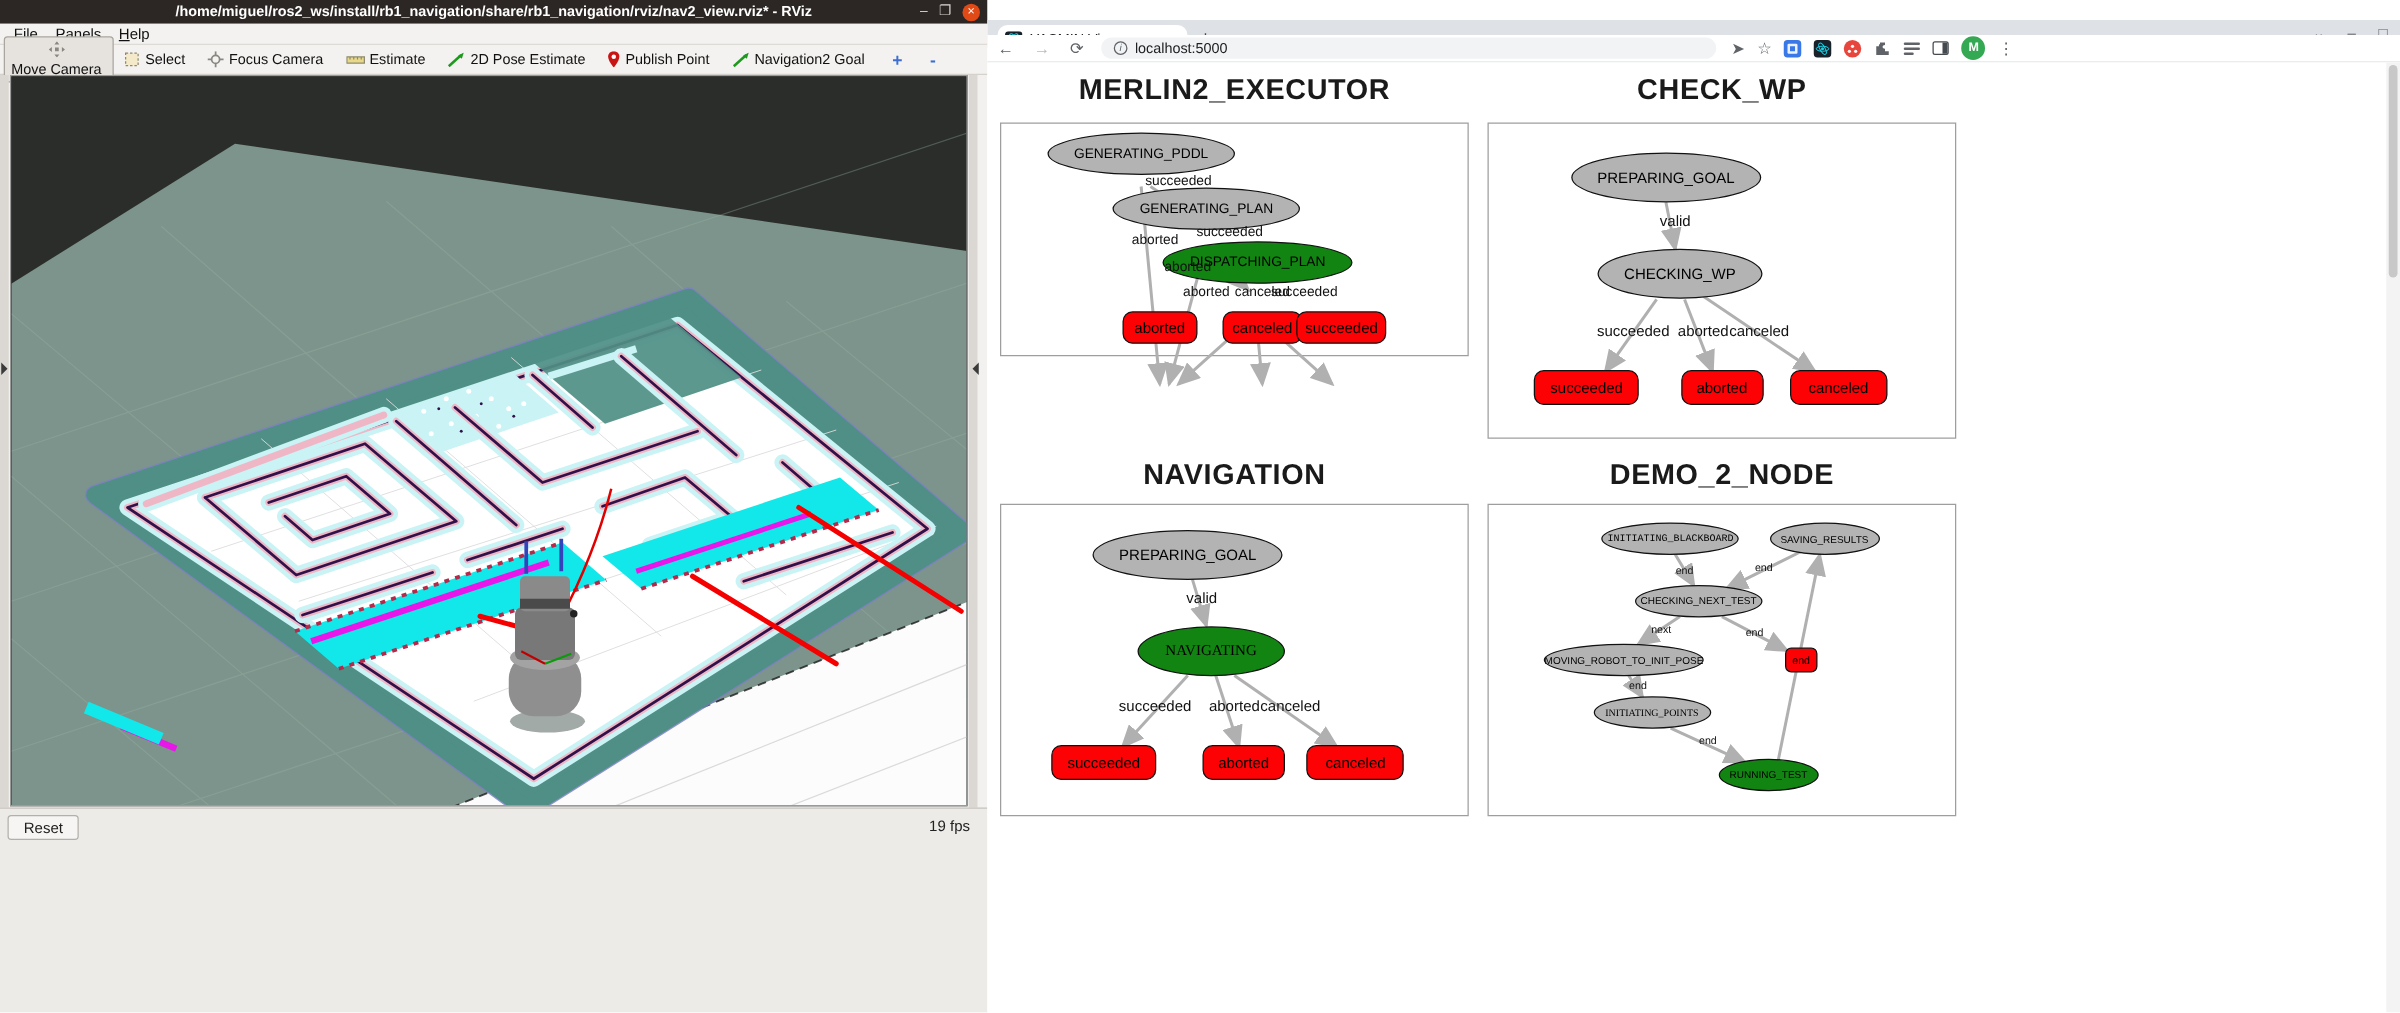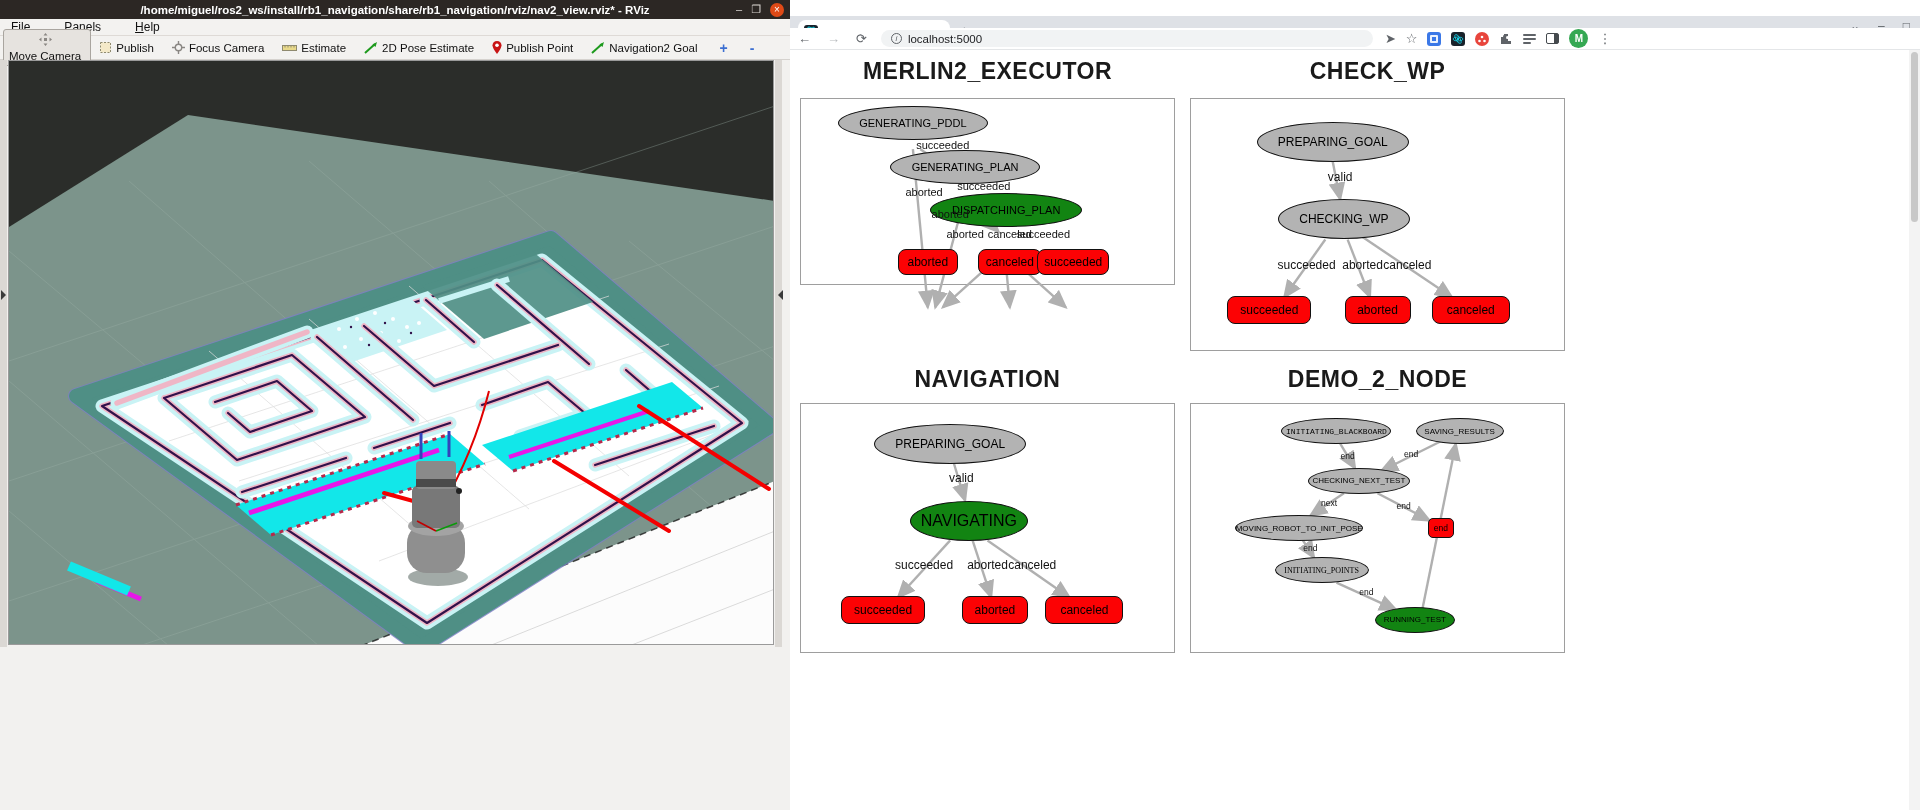--- a/index.html
+++ b/index.html
@@ -6,21 +6,21 @@
   html,body { width:1920px; height:810px; overflow:hidden; font-family:"Liberation Sans", sans-serif; }
   #root { position:relative; width:1920px; height:810px; background:#ffffff; }
 
   
   #rviz { position:absolute; left:0; top:0; width:790px; height:810px; background:#f2f1ef; }
   #rviz-titlebar { position:absolute; left:0; top:0; width:790px; height:19px; background:var(--rviz-titlebar); display:flex; align-items:center; }
   #rviz-title { flex:1; text-align:center; color:#fff; font-weight:bold; font-size:11.5px; white-space:nowrap; overflow:hidden; }
   .tb-btns { display:flex; align-items:center; gap:9px; padding:0 6px; }
   .tb-btn { color:#d8d4d0; font-size:11px; line-height:11px; }
   .tb-close { width:14px; height:14px; border-radius:50%; background:var(--close-orange); color:#fff; font-size:10px; line-height:14px; text-align:center; }
-  #rviz-menubar { position:absolute; left:0; top:19px; width:790px; height:17px; background:#f3f2f0; border-bottom:1px solid #dedad6; display:flex; align-items:center; gap:20px; padding-left:4px; }
+  #rviz-menubar { position:absolute; left:0; top:19px; width:790px; height:17px; background:#f3f2f0; border-bottom:1px solid #dedad6; display:flex; align-items:center; gap:0; padding-left:4px; }
   .menu-item { font-size:12px; color:#111; padding:1px 7px; }
   #rviz-toolbar { position:absolute; left:0; top:36px; width:790px; height:24px; background:#f3f2f0; border-bottom:1px solid #d5d2ce; display:flex; align-items:center; gap:2px; padding-left:3px; }
   .tool-btn { display:flex; align-items:center; gap:4px; font-size:11.5px; color:#111; padding:3px 9px 3px 5px; border-radius:3px; border:1px solid transparent; }
   .tool-btn.active { background:#e6e3df; border:1px solid #a9a59f;flex-direction:column; }
   .tool-btn svg { display:block; }
   .zoom-btn { color:#3c6fd1; font-weight:bold; font-size:14px; padding:2px 10px; }
 
   #viewport { position:absolute; left:8px; top:60px; width:766px; height:585px; border:1px solid #9a9a9a; background:#2b2d2a; overflow:hidden; }
   .side-strip { position:absolute; top:60px; width:7px; height:587px; background:#dbd8d4; }
   .collapse-arrow { position:absolute; top:290px; width:0; height:0; }
@@ -105,21 +105,21 @@
         <svg width="13" height="13" viewBox="0 0 13 13">
             <path d="M6.5 0L8.5 2.5H4.5zM6.5 13L4.5 10.5h4zM0 6.5L2.5 4.5v4zM13 6.5L10.5 8.5v-4z" fill="#8a8783"></path>
             <rect x="5" y="5" width="3" height="3" fill="#8a8783"></rect>
           </svg>
         <span>Move Camera</span>
       </span>
       <span class="tool-btn">
         <svg width="13" height="13" viewBox="0 0 13 13">
             <rect x="1.5" y="1.5" width="10" height="10" fill="#f4e9c8" stroke="#8f8a6f" stroke-dasharray="2 1.5"></rect>
           </svg>
-        <span>Publish</span>
+        <span>Select</span>
       </span>
       <span class="tool-btn">
         <svg width="13" height="13" viewBox="0 0 13 13">
             <circle cx="6.5" cy="6.5" r="3.2" fill="none" stroke="#8a8783" stroke-width="1.4"></circle>
             <path d="M6.5 0v3M6.5 10v3M0 6.5h3M10 6.5h3" stroke="#8a8783" stroke-width="1.4"></path>
           </svg>
         <span>Focus Camera</span>
       </span>
       <span class="tool-btn">
         <svg width="15" height="10" viewBox="0 0 15 10">
@@ -261,20 +261,24 @@
           <path d="M427,470 448,462" stroke="#0a9a0a" stroke-width="1.6"></path>
           <path d="M427,470 408,460" stroke="#c00000" stroke-width="1.6"></path>
         </g>
       </svg>
     </div>
     <div class="side-strip" id="strip-left"></div>
     <div class="side-strip" id="strip-right"></div>
     <div class="collapse-arrow" id="arrow-left"></div>
     <div class="collapse-arrow" id="arrow-right"></div>
 
+    <div id="rviz-bottom">
+      <span id="reset-btn">Reset</span>
+      <span id="fps">19 fps</span>
+    </div>
   </div>
 
   <div id="browser">
     <div id="tabstrip">
       <div id="tab">
         <svg width="14" height="14" viewBox="0 0 14 14">
           <rect x="0" y="0" width="14" height="14" rx="3" fill="#19222b"></rect>
           <circle cx="7" cy="7" r="1.4" fill="#19d3e8"></circle>
           <ellipse cx="7" cy="7" rx="5.5" ry="2.2" fill="none" stroke="#19d3e8" stroke-width="0.9"></ellipse>
           <ellipse cx="7" cy="7" rx="5.5" ry="2.2" fill="none" stroke="#19d3e8" stroke-width="0.9" transform="rotate(60 7 7)"></ellipse>
@@ -406,21 +410,21 @@
                 <marker id="ar2" markerWidth="8" markerHeight="7" refX="7" refY="3.5" orient="auto">
                   <path d="M0,0L8,3.5L0,7Z" fill="#b0b0b0"></path>
                 </marker>
               </defs>
               <line x1="152.93" y1="59.52" x2="164.12" y2="96.72" stroke="#b0b0b0" stroke-width="2.4" marker-end="url(#ar2)"></line>
               <line x1="149.2" y1="136.4" x2="96.98" y2="193.44" stroke="#b0b0b0" stroke-width="2.4" marker-end="url(#ar2)"></line>
               <line x1="171.58" y1="136.4" x2="190.23" y2="193.44" stroke="#b0b0b0" stroke-width="2.4" marker-end="url(#ar2)"></line>
               <line x1="186.5" y1="136.4" x2="268.56" y2="193.44" stroke="#b0b0b0" stroke-width="2.4" marker-end="url(#ar2)"></line>
             </svg>
             <div class="gnode ellipse gray" style="left: 40%; top: 16%; width: 152px; height: 40px; font-size: 12px;">PREPARING_GOAL</div>
-            <div class="gnode ellipse green" style="left: 45%; top: 47%; width: 118px; height: 40px; font-size: 16px;">NAVIGATING</div>
+            <div class="gnode ellipse green" style="left: 45%; top: 47%; width: 118px; height: 40px; font-size: 12px; font-family: Liberation Serif, serif;">NAVIGATING</div>
             <div class="gnode box red" style="left: 22%; top: 83%; width: 84px; height: 28px;">succeeded</div>
             <div class="gnode box red" style="left: 52%; top: 83%; width: 66px; height: 28px;">aborted</div>
             <div class="gnode box red" style="left: 76%; top: 83%; width: 78px; height: 28px;">canceled</div>
             <span class="elabel" style="left: 43%; top: 30%; font-size: 12px;">valid</span>
             <span class="elabel" style="left: 33%; top: 65%; font-size: 12px;">succeeded</span>
             <span class="elabel" style="left: 50%; top: 65%; font-size: 12px;">aborted</span>
             <span class="elabel" style="left: 62%; top: 65%; font-size: 12px;">canceled</span>
           </div>
       </div>
       <div class="gcol" style="left:400px; top:0;">

